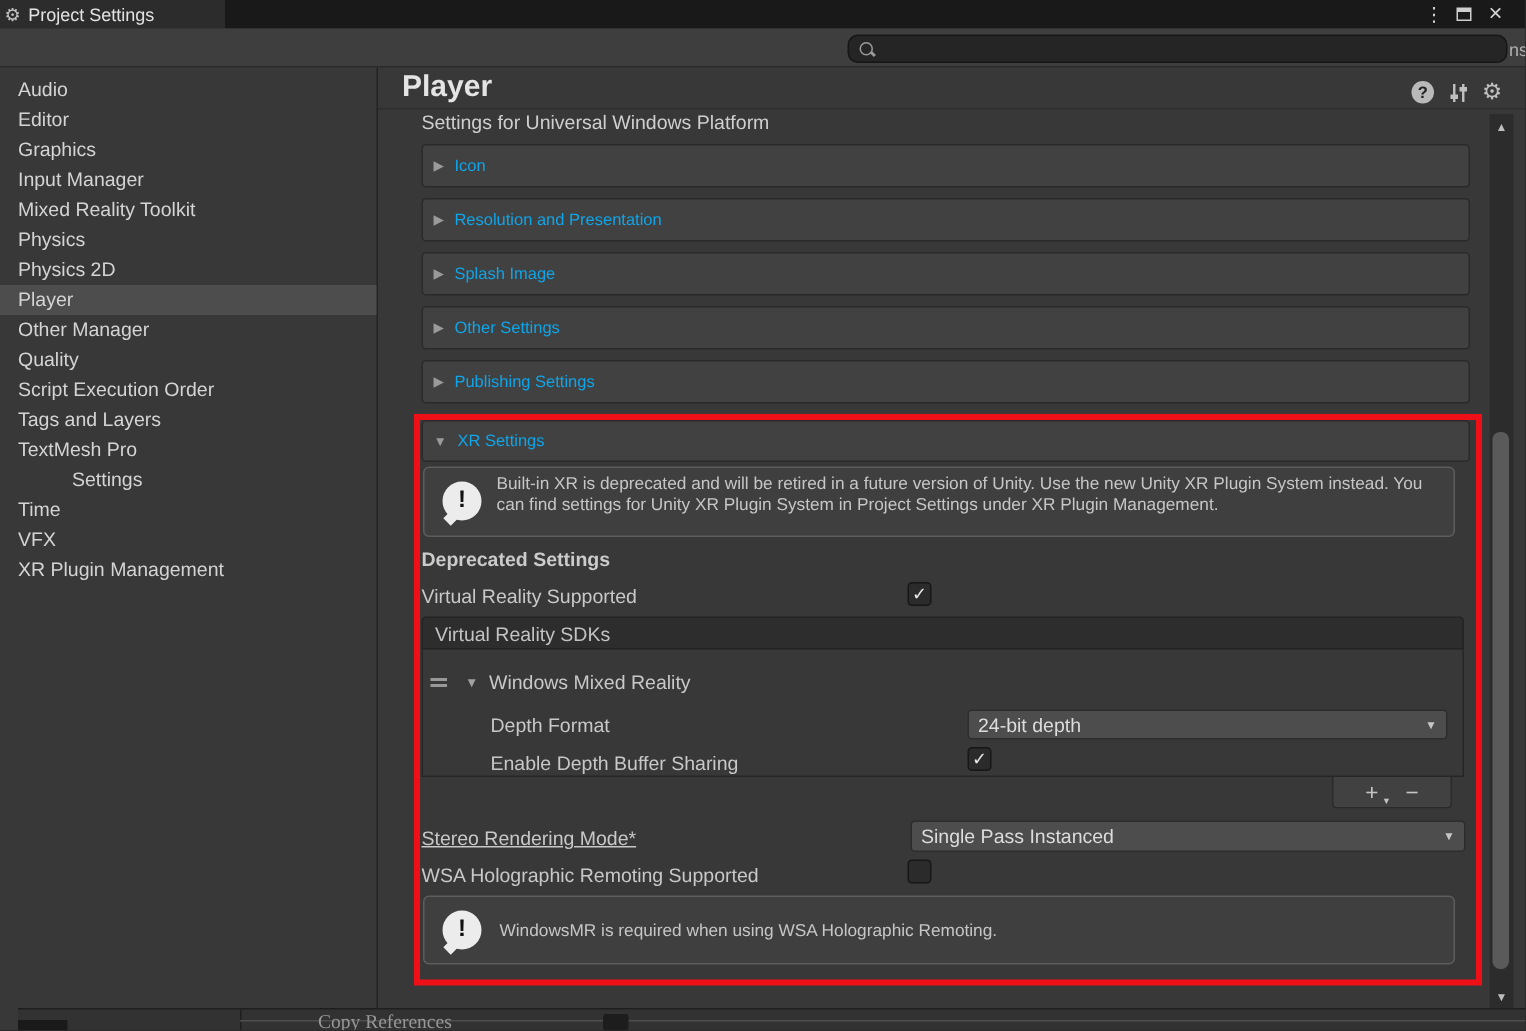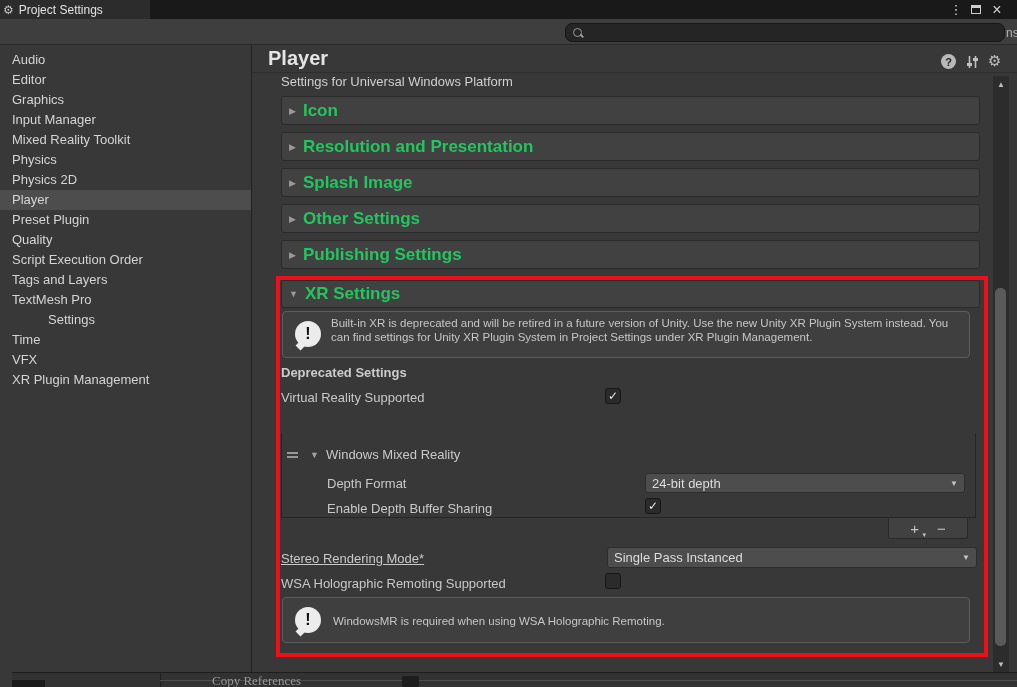--- a/index.html
+++ b/index.html
@@ -43,21 +43,21 @@
   .hdr-icon { position:absolute; top:54px; color:#c0c0c0; cursor:default; }
   .help-circle { width:15px; height:15px; border-radius:50%; background:#b9b9b9; color:#222;
     font-size:11px; font-weight:bold; display:flex; align-items:center; justify-content:center; }
   .main-topline { position:absolute; left:252px; top:72px; width:765px; height:1px; background:#2e2e2e; }
   .platform-caption { position:absolute; left:281px; top:74px; color:#cfcfcf; font-size:13px; }
 
   
   .section-box { position:absolute; left:281px; width:699px; height:29px; background:#414141;
     border:1px solid #2a2a2a; border-radius:3px; display:flex; align-items:center; padding-left:7px; cursor:default; }
   .section-box .arrow { color:#9a9a9a; font-size:9px; margin-right:7px; }
-  .section-box .s-label { font-weight:bold; font-size:17px; color:#22c55e; }
+  .section-box .s-label { font-weight:normal; font-size:11px; color:#0ea5e9; }
 
   
   .red-annot { position:absolute; left:276px; top:276px; width:712px; height:381px;
     border:4px solid #ee1016; pointer-events:none; z-index:50; }
 
   
   .helpbox { position:absolute; left:282px; width:688px; background:#3f3f3f;
     border:1px solid #5d5d5d; border-radius:4px; }
   .warn-bubble { position:absolute; width:26px; height:26px; background:#ececec; border-radius:50%;
     color:#111; font-weight:bold; font-size:16px; display:flex; align-items:center; justify-content:center; }
@@ -135,21 +135,21 @@
 
   <div class="sidebar-divider"></div>
   <div class="side-item" style="top:50px">Audio</div>
   <div class="side-item" style="top:70px">Editor</div>
   <div class="side-item" style="top:90px">Graphics</div>
   <div class="side-item" style="top:110px">Input Manager</div>
   <div class="side-item" style="top:130px">Mixed Reality Toolkit</div>
   <div class="side-item" style="top:150px">Physics</div>
   <div class="side-item" style="top:170px">Physics 2D</div>
   <div class="side-item sel" style="top:190px">Player</div>
-  <div class="side-item" style="top:210px">Preset Plugin</div>
+  <div class="side-item" style="top:210px">Other Manager</div>
   <div class="side-item" style="top:230px">Quality</div>
   <div class="side-item" style="top:250px">Script Execution Order</div>
   <div class="side-item" style="top:270px">Tags and Layers</div>
   <div class="side-item" style="top:290px">TextMesh Pro</div>
   <div class="side-item ind" style="top:310px">Settings</div>
   <div class="side-item" style="top:330px">Time</div>
   <div class="side-item" style="top:350px">VFX</div>
   <div class="side-item" style="top:370px">XR Plugin Management</div>
 
   <div class="player-title">Player</div>
@@ -201,20 +201,23 @@
     <div class="help-text" style="left:48px;top:4px;width:632px;">Built-in XR is deprecated and will be retired in a future version of Unity. Use the new Unity XR Plugin System instead. You can find settings for Unity XR Plugin System in Project Settings under XR Plugin Management.</div>
   </div>
 
   <div class="g-label" style="left:281px;top:365px;">Deprecated Settings</div>
 
   <div class="f-label" style="left:281px;top:390px;">Virtual Reality Supported</div>
   <div class="checkbox" style="left:605px;top:388px;">
     <span>✓</span>
   </div>
 
+  <div class="sdk-header">
+    <span>Virtual Reality SDKs</span>
+  </div>
   <div class="sdk-body"></div>
 
   <div class="drag-handle"></div>
   <span class="abs" style="left:310px;top:450px;font-size:9px;color:#a0a0a0;">▼</span>
   <div class="f-label" style="left:326px;top:447px;">Windows Mixed Reality</div>
 
   <div class="f-label" style="left:327px;top:476px;">Depth Format</div>
   <div class="dropdown" style="left:645px;top:473px;width:320px;">
     <span>24-bit depth</span>
     <span class="dd-arrow">▼</span>

